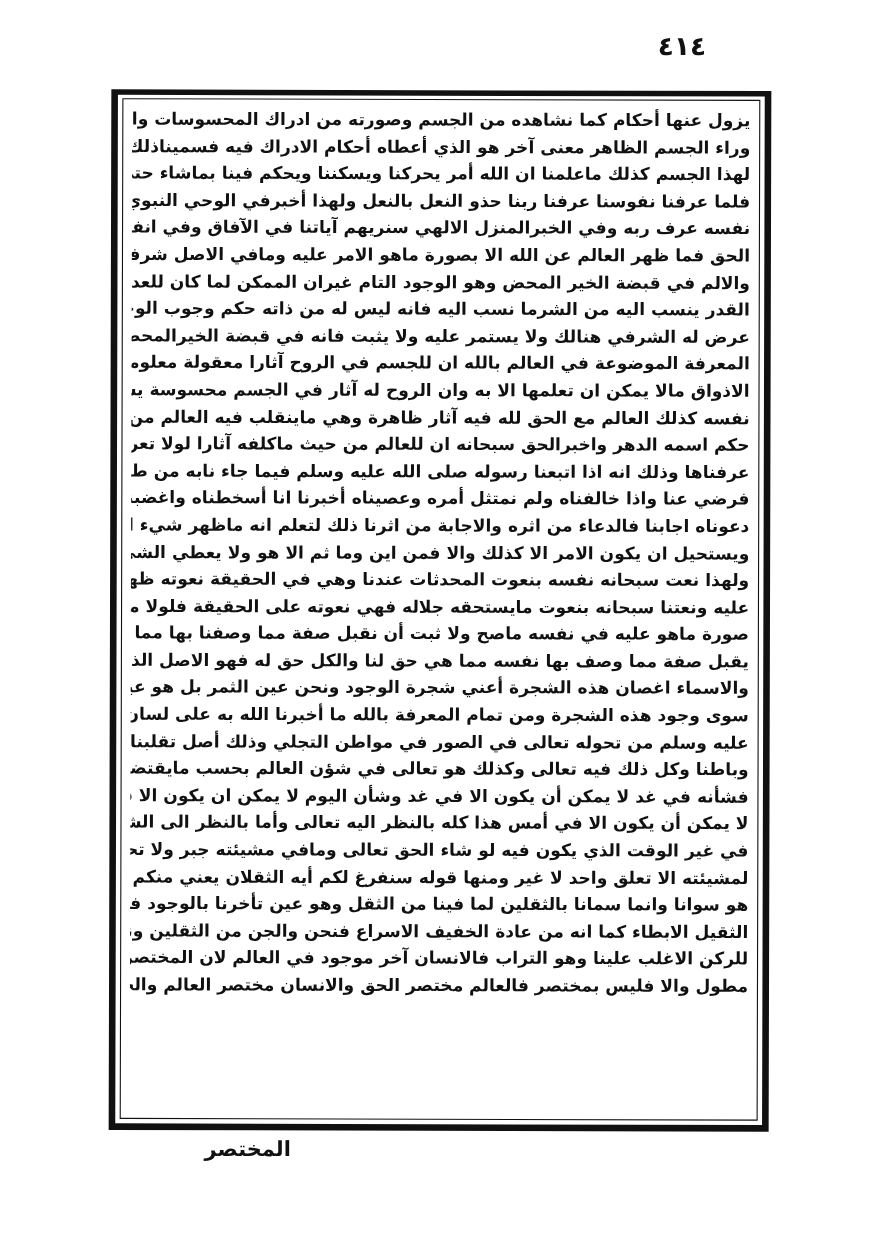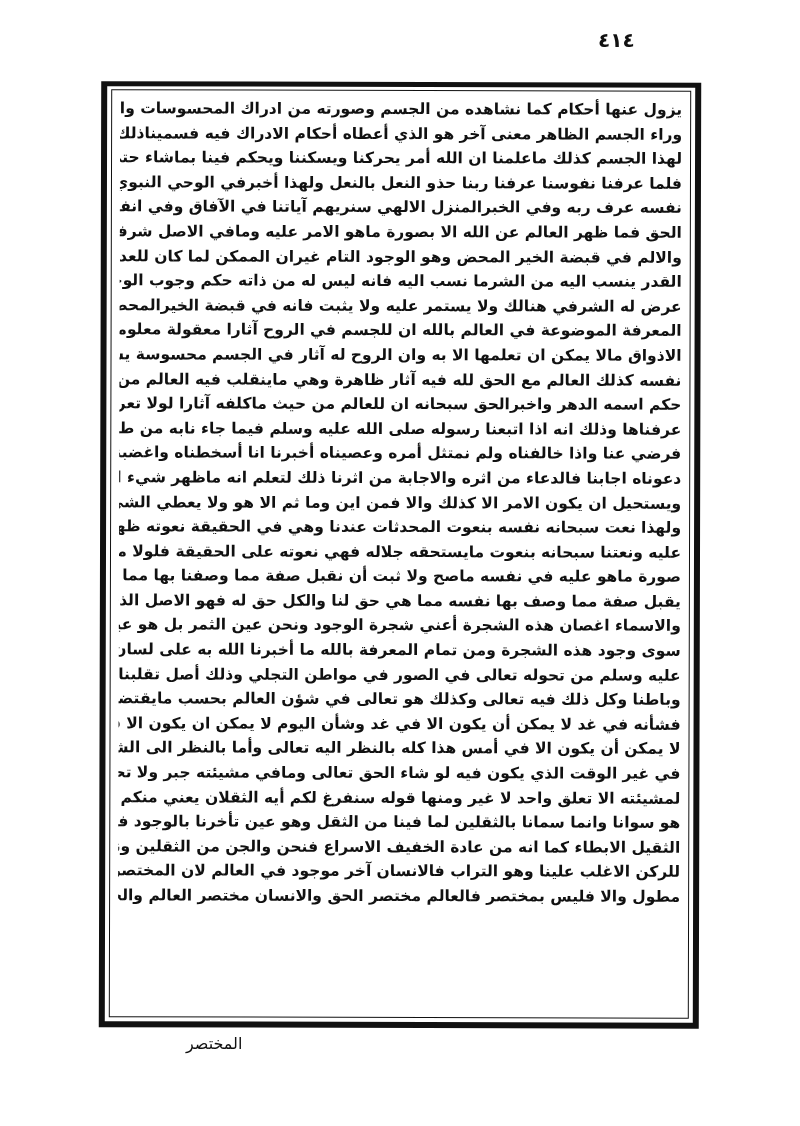--- a/index.html
+++ b/index.html
@@ -1,32 +1,32 @@
 <!DOCTYPE html>
 <html><head>
 <meta charset="utf-8">
 <style>
   html, body { margin: 0; padding: 0; background: #ffffff; }
   body { width: 800px; height: 1126px; position: relative; overflow: hidden;
          font-family: "DejaVu Sans", sans-serif; color: #111; }
-  .page-number { position: absolute; left: 598px; top: 28px; font-size: 20px;
+  .page-number { position: absolute; left: 598px; top: 28px; font-size: 24px;
                  font-weight: bold; direction: rtl; letter-spacing: 1px; }
   .frame-outer { position: absolute; left: 100px; top: 82px; width: 600px; height: 946px;
                  border-left: 6px solid #111; border-right: 6px solid #111;
                  border-top: 5px solid #111; border-bottom: 6px solid #111;
                  box-sizing: border-box; transform: rotate(0.15deg); }
   .frame-inner { position: absolute; left: 4px; top: 3px; right: 4px; bottom: 4px;
                  border: 1.5px solid #111; box-sizing: border-box; }
   .text-block { position: absolute; left: 8px; right: 8px; top: 6px; bottom: 4px;
                 direction: rtl; }
   .line { height: 24.6px; line-height: 24.6px; font-size: 15.5px; white-space: nowrap;
           text-align: justify; text-align-last: justify; overflow: hidden;
           font-family: "DejaVu Sans", sans-serif; font-weight: bold; }
-  .catchword { position: absolute; left: 186px; top: 1034px; font-size: 16px;
-               font-weight: normal; direction: rtl; }
+  .catchword { position: absolute; left: 186px; top: 1034px; font-size: 19px;
+               font-weight: bold; direction: rtl; }
 </style>
 </head>
 <body>
 
 <div class="page-number">٤١٤</div>
 
 <div class="frame-outer">
   <div class="frame-inner">
     <div class="text-block">
       <div class="line">يزول عنها أحكام كما نشاهده من الجسم وصورته من ادراك المحسوسات والمعاني فعلمنا ان</div>

